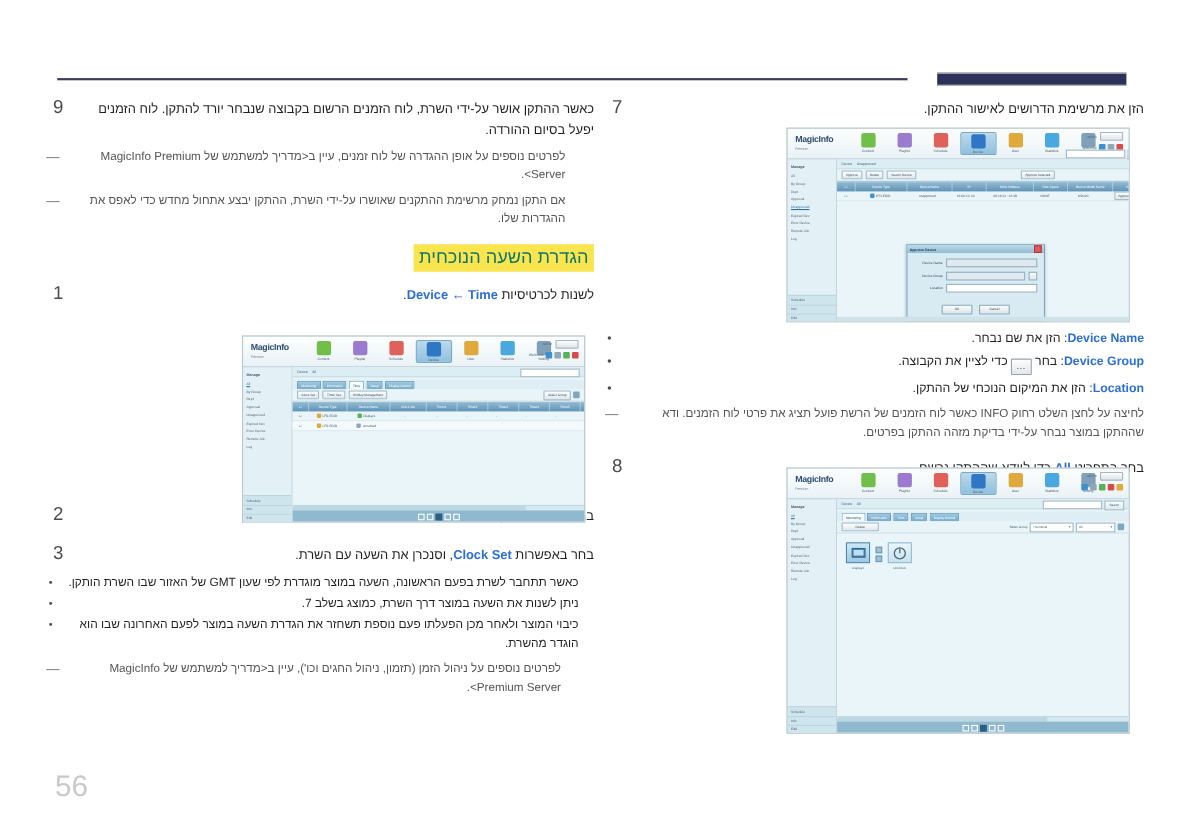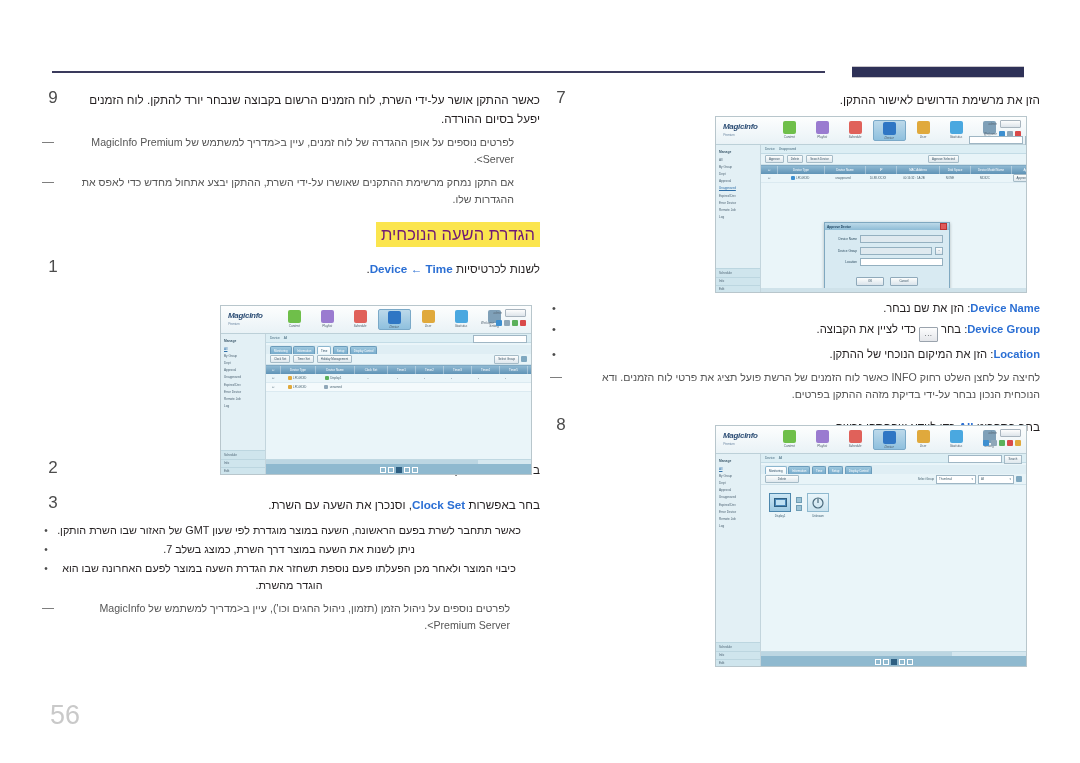--- a/index.html
+++ b/index.html
@@ -40,44 +40,44 @@
   .bullet{display:flex;flex-direction:row-reverse;align-items:flex-start;
           direction:rtl;margin:3px 0;}
   .bullet-mark{flex:0 0 12px;text-align:center;color:#4b4b4b;font-size:11px;
                line-height:18px;}
   .bullet-body{flex:1 1 auto;text-align:right;direction:rtl;
                font-size:11.2px;line-height:18px;color:#231f20;}
 
   .sub-bullet{display:flex;flex-direction:row-reverse;align-items:flex-start;
           direction:rtl;margin:2px 0;}
   .sub-bullet .bullet-mark{flex:0 0 12px;font-size:10px;line-height:17px;}
-  .sub-bullet .bullet-body{font-size:10.8px;line-height:17px;text-align:center;}
+  .sub-bullet .bullet-body{font-size:10.8px;line-height:17px;}
 
   .kw{color:#2b6fd4;font-weight:bold;}
   .arrow{color:#2b6fd4;font-weight:bold;}
 
   
   .sec-head{text-align:right;direction:rtl;margin:14px 0 10px 0;}
-  .sec-head span{background:#fbe54e;color:#701a75;font-size:16.5px;
+  .sec-head span{background:#fbe54e;color:#0f766e;font-size:16.5px;
                  padding:2px 5px 3px 5px;display:inline-block;line-height:20px;}
   .sec-intro{text-align:right;direction:rtl;font-size:11.3px;line-height:19px;
              color:#231f20;margin:0 0 14px 0;}
 
   
   .ellipsis-btn{display:inline-block;vertical-align:-3px;width:17px;height:13px;
     background:linear-gradient(#fdfdfd,#e4e6ea);border:1px solid #9aa3ad;
     border-radius:1px;font-size:8px;line-height:11px;text-align:center;
     color:#40454b;margin:0 3px;letter-spacing:0.5px;}
 
   
   .shot{position:absolute;background:#d8e8ee;border:1px solid #b8c6cc;
         overflow:hidden;}
   .shot-topbar{height:27px;background:linear-gradient(#fdfefe,#e9f2f6);
                border-bottom:1px solid #bcd0d8;display:flex;align-items:center;
-               position:relative;font-style:italic;}
+               position:relative;}
   .logo{font-size:8px;font-weight:bold;color:#2e4f76;padding-left:7px;
         letter-spacing:-0.3px;line-height:8px;}
   .logo small{display:block;font-size:3.4px;font-weight:normal;color:#7b93ab;}
   .nav{display:flex;gap:2px;margin-left:16px;}
   .nav-item{width:31px;text-align:center;padding-top:1px;}
   .nav-ic{width:13px;height:13px;margin:0 auto 1px;border-radius:2px;}
   .nav-lbl{font-size:3.1px;color:#4a5a68;line-height:4px;}
   .nav-item.active{background:linear-gradient(#bcd9ea,#8fc0de);
                    border:1px solid #7aa9c8;border-radius:2px;}
   .acct{position:absolute;right:5px;top:3px;text-align:right;}
@@ -338,21 +338,21 @@
       <div class="bullet">
         <div class="bullet-mark">•</div>
         <div class="bullet-body"><span class="kw">Device Group</span><span>: בחר</span><span class="ellipsis-btn">...</span><span>כדי לציין את הקבוצה.</span></div>
       </div>
       <div class="bullet">
         <div class="bullet-mark">•</div>
         <div class="bullet-body"><span class="kw">Location</span><span>: הזן את המיקום הנוכחי של ההתקן.</span></div>
       </div>
       <div class="note">
         <div class="note-mark">—</div>
-        <div class="note-body">לחיצה על לחצן השלט רחוק INFO כאשר לוח הזמנים של הרשת פועל תציג את פרטי לוח הזמנים. ודא הנוכחית הנכון נבחר על-ידי בדיקת מזהה ההתקן בפרטים.</div>
+        <div class="note-body">לחיצה על לחצן השלט רחוק INFO כאשר לוח הזמנים של הרשת פועל תציג את פרטי לוח הזמנים. ודא שההתקן במוצר נבחר על-ידי בדיקת מזהה ההתקן בפרטים.</div>
       </div>
     </div>
 
     <div class="step" style="margin-top:12px;">
       <div class="step-num">8</div>
       <div class="step-body">
         <span>בחר בתפריט</span>
         <span class="kw">All</span>
         <span>כדי לוודא שההתקן נרשם.</span>
       </div>

